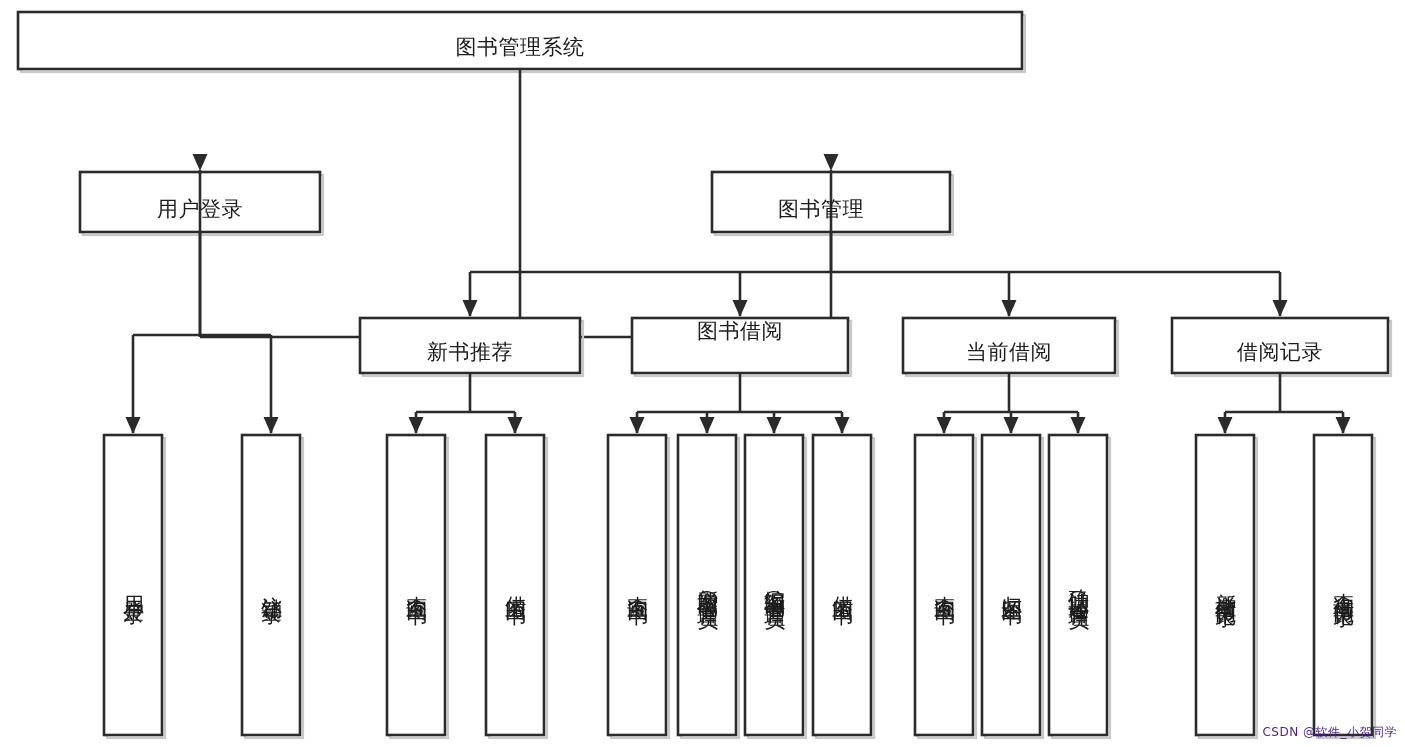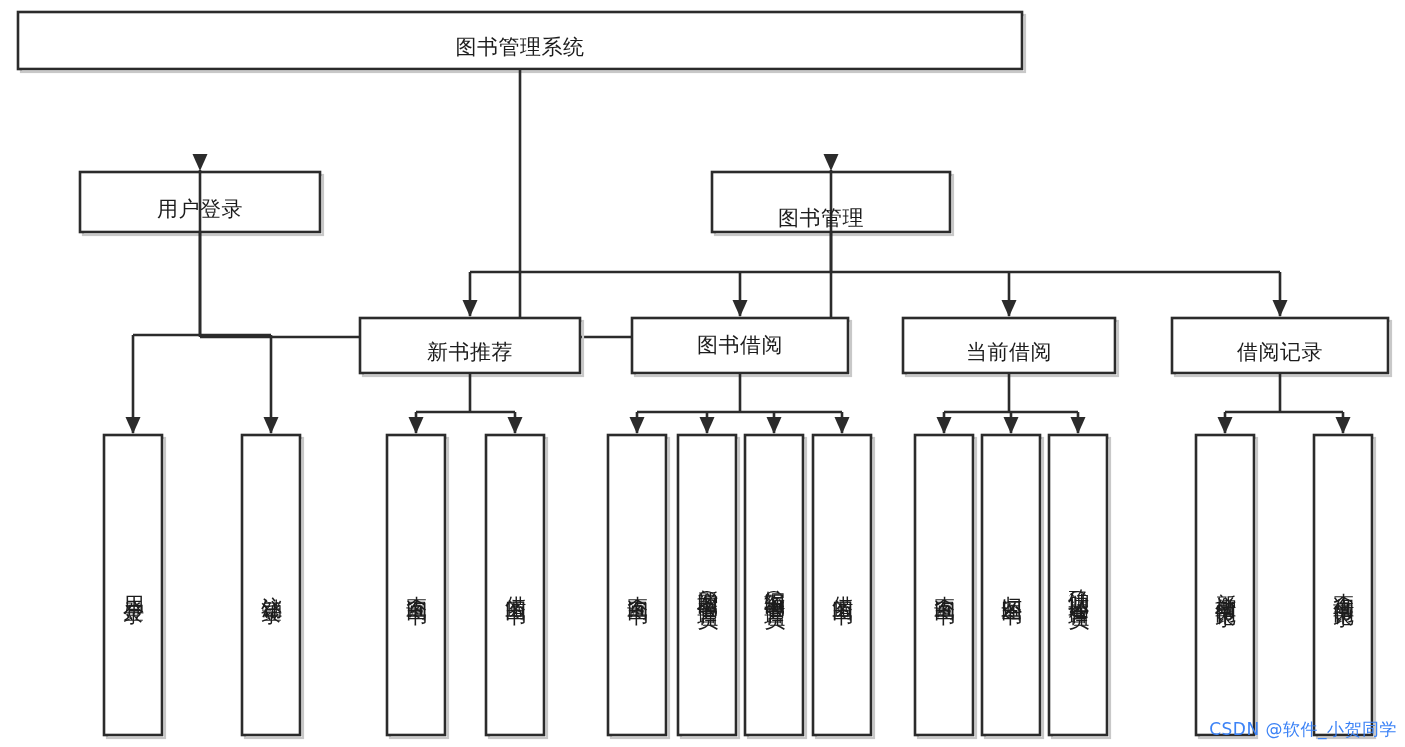--- a/index.html
+++ b/index.html
@@ -77,22 +77,22 @@
     color: #1c1c1c;
     white-space: nowrap;
     letter-spacing: 0.5px;
     margin-top: 13px;
   }
   #watermark {
     position: absolute;
     right: 8px;
     bottom: 6px;
     font-family: "DejaVu Sans", "Liberation Sans", sans-serif;
-    font-size: 17px;
-    color: #3b82f6;
+    font-size: 12px;
+    color: #4c1d95;
     letter-spacing: 0.5px;
     white-space: nowrap;
   }
 </style>
 </head>
 <body>
 
 <div id="diagram-root">
   <svg class="diagram" id="diagram-svg" viewBox="0 0 1405 747" xmlns="http://www.w3.org/2000/svg">
       <g>
@@ -229,33 +229,33 @@
       <polygon class="arrow-head" points="1335.5,417 1350.5,417 1343,434"></polygon>
     </svg>
 
   <div id="label-layer">
       <div class="h-label-wrap" style="left: 18px; top: 12px; width: 1004px; height: 57px;">
         <div class="h-label">图书管理系统</div>
       </div>
       <div class="h-label-wrap" style="left: 80px; top: 172px; width: 240px; height: 60px;">
         <div class="h-label">用户登录</div>
       </div>
-      <div class="h-label-wrap" style="left: 712px; top: 172px; width: 218px; height: 60px; align-items: flex-end;">
+      <div class="h-label-wrap" style="left: 712px; top: 172px; width: 218px; height: 60px;">
         <div class="h-label">图书管理</div>
       </div>
       <div class="vert-label-wrap" style="left: 104px; top: 435px; width: 58px; height: 300px;">
         <div class="vert-label">用户登录</div>
       </div>
       <div class="vert-label-wrap" style="left: 242px; top: 435px; width: 58px; height: 300px;">
         <div class="vert-label">注销登录</div>
       </div>
       <div class="h-label-wrap" style="left: 360px; top: 318px; width: 220px; height: 55px; border-radius: 8px;">
         <div class="h-label">新书推荐</div>
       </div>
-      <div class="h-label-wrap" style="left: 632px; top: 320px; width: 216px; height: 37px;">
+      <div class="h-label-wrap" style="left: 632px; top: 306px; width: 216px; height: 37px;">
         <div class="h-label">图书借阅</div>
       </div>
       <div class="h-label-wrap" style="left: 903px; top: 318px; width: 212px; height: 55px; justify-content: center;">
         <div class="h-label">当前借阅</div>
       </div>
       <div class="h-label-wrap" style="left: 1172px; top: 318px; width: 216px; height: 55px;">
         <div class="h-label">借阅记录</div>
       </div>
       <div class="vert-label-wrap" style="left: 387px; top: 435px; width: 58px; height: 300px;">
         <div class="vert-label">查询图书</div>

